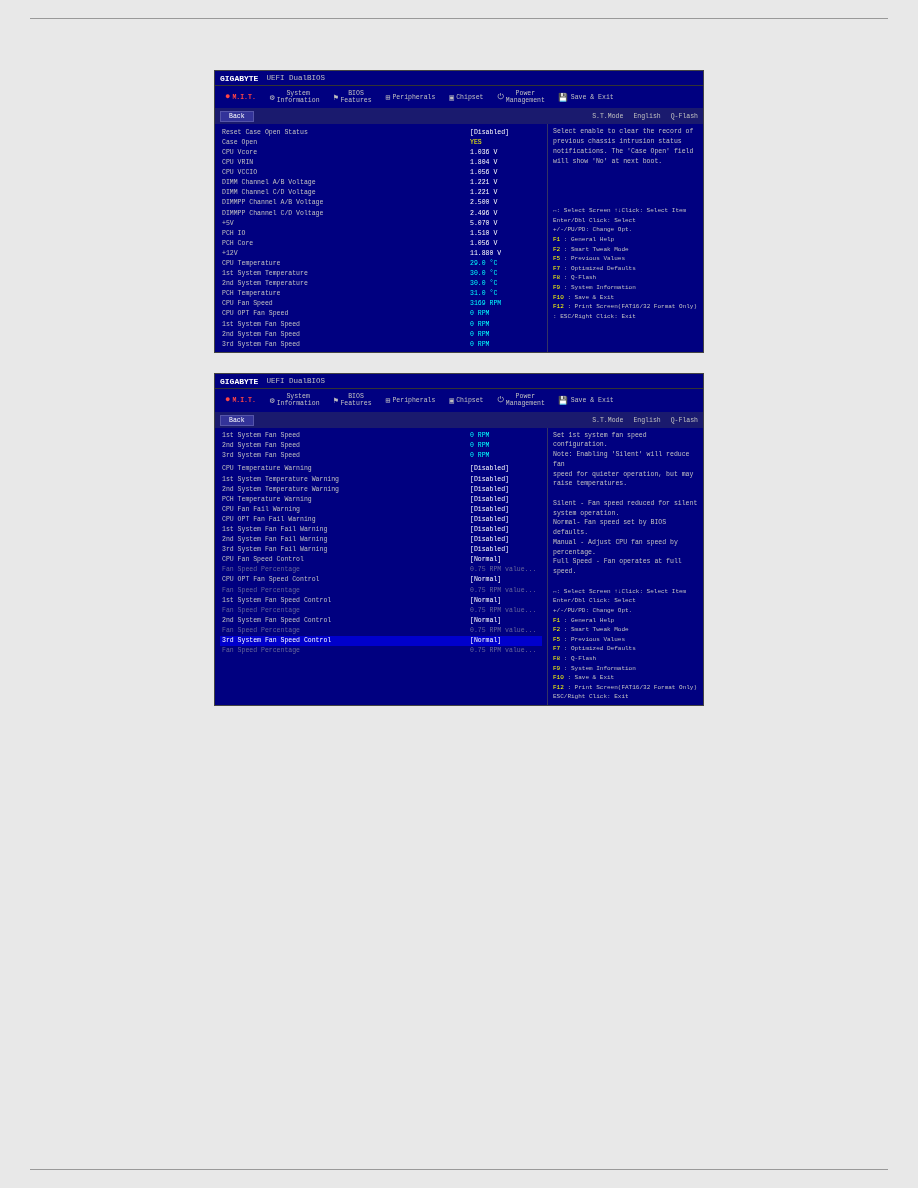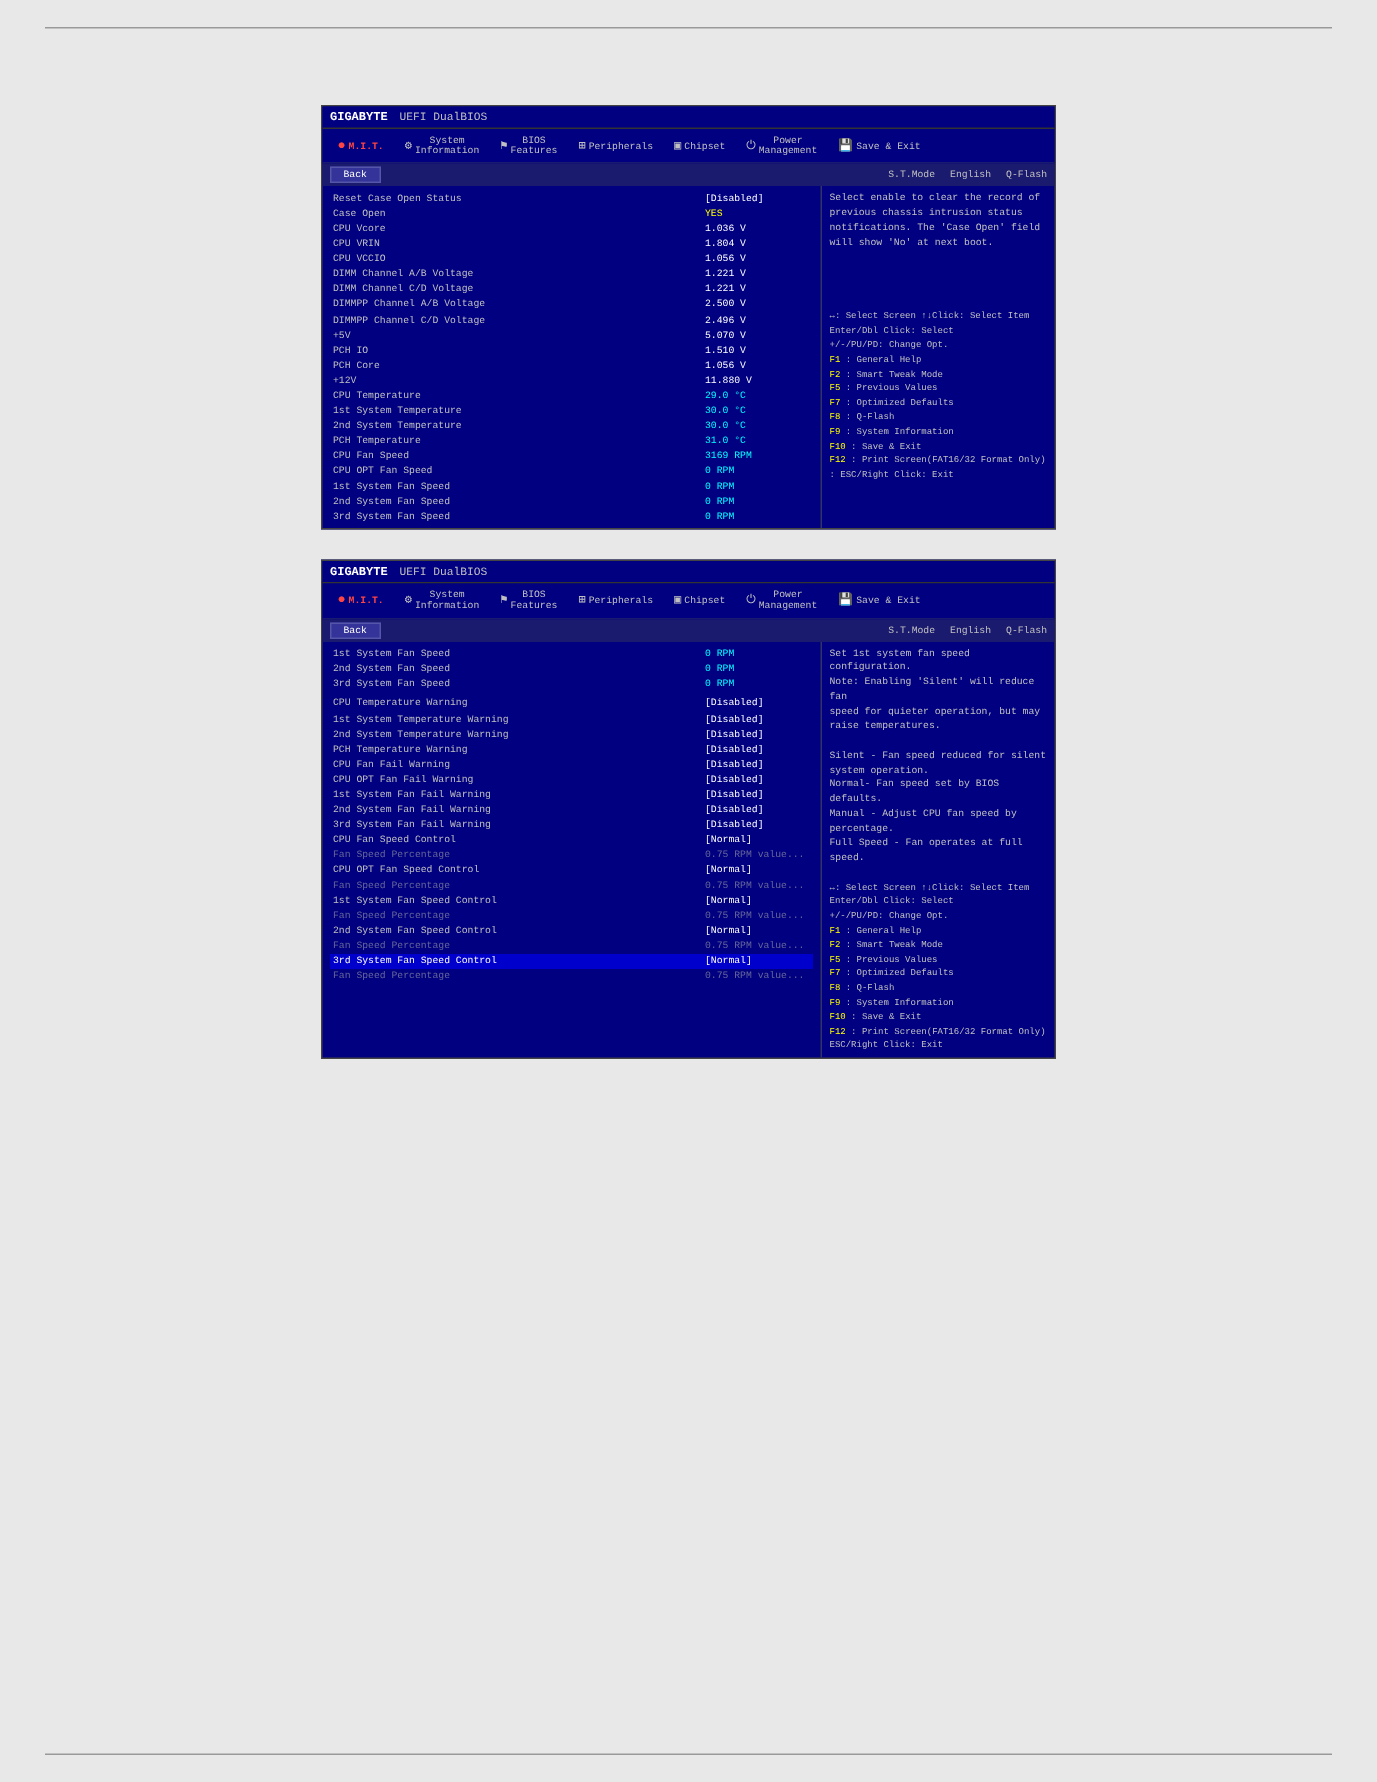--- a/index.html
+++ b/index.html
@@ -46,21 +46,21 @@
       font-family: 'Courier New', monospace;
       font-size: 7.5px;
       color: #c0c0c0;
       border: 1px solid #444;
     }
 
     .bios-header {
       background: #000080;
       padding: 3px 5px 2px 5px;
       display: flex;
-      align-items: center;
+      align-items: flex-start;
       border-bottom: 1px solid #333;
     }
 
     .bios-logo {
       color: #ffffff;
       font-weight: bold;
       font-size: 8px;
       margin-right: 8px;
     }
 

